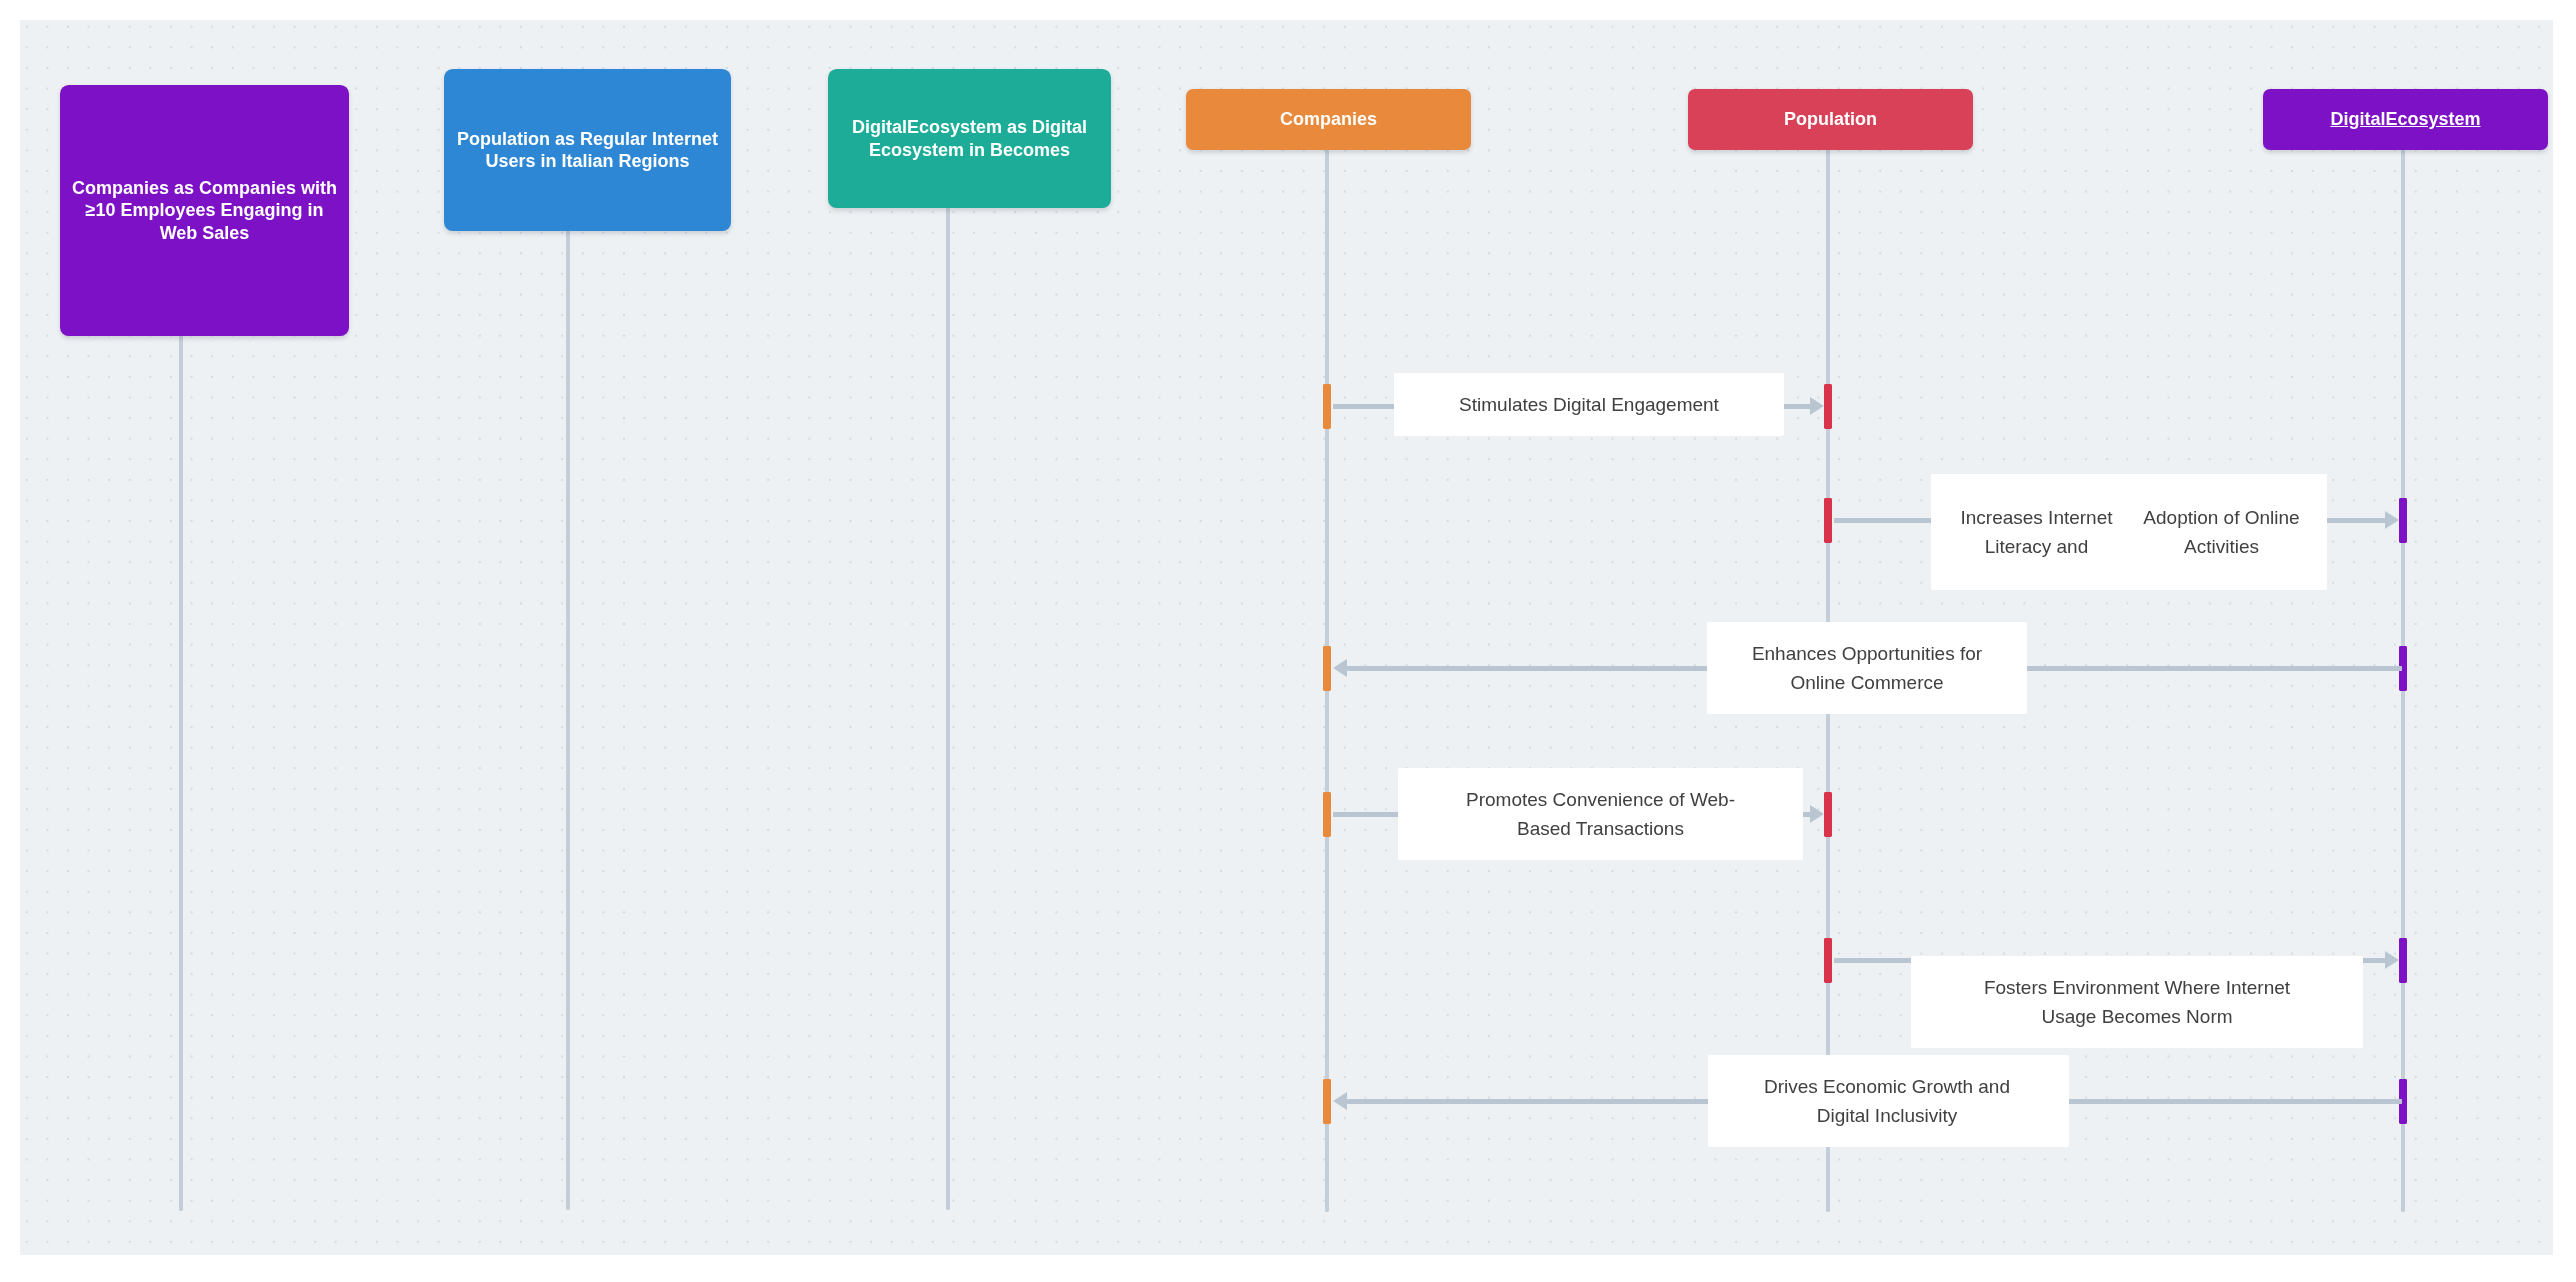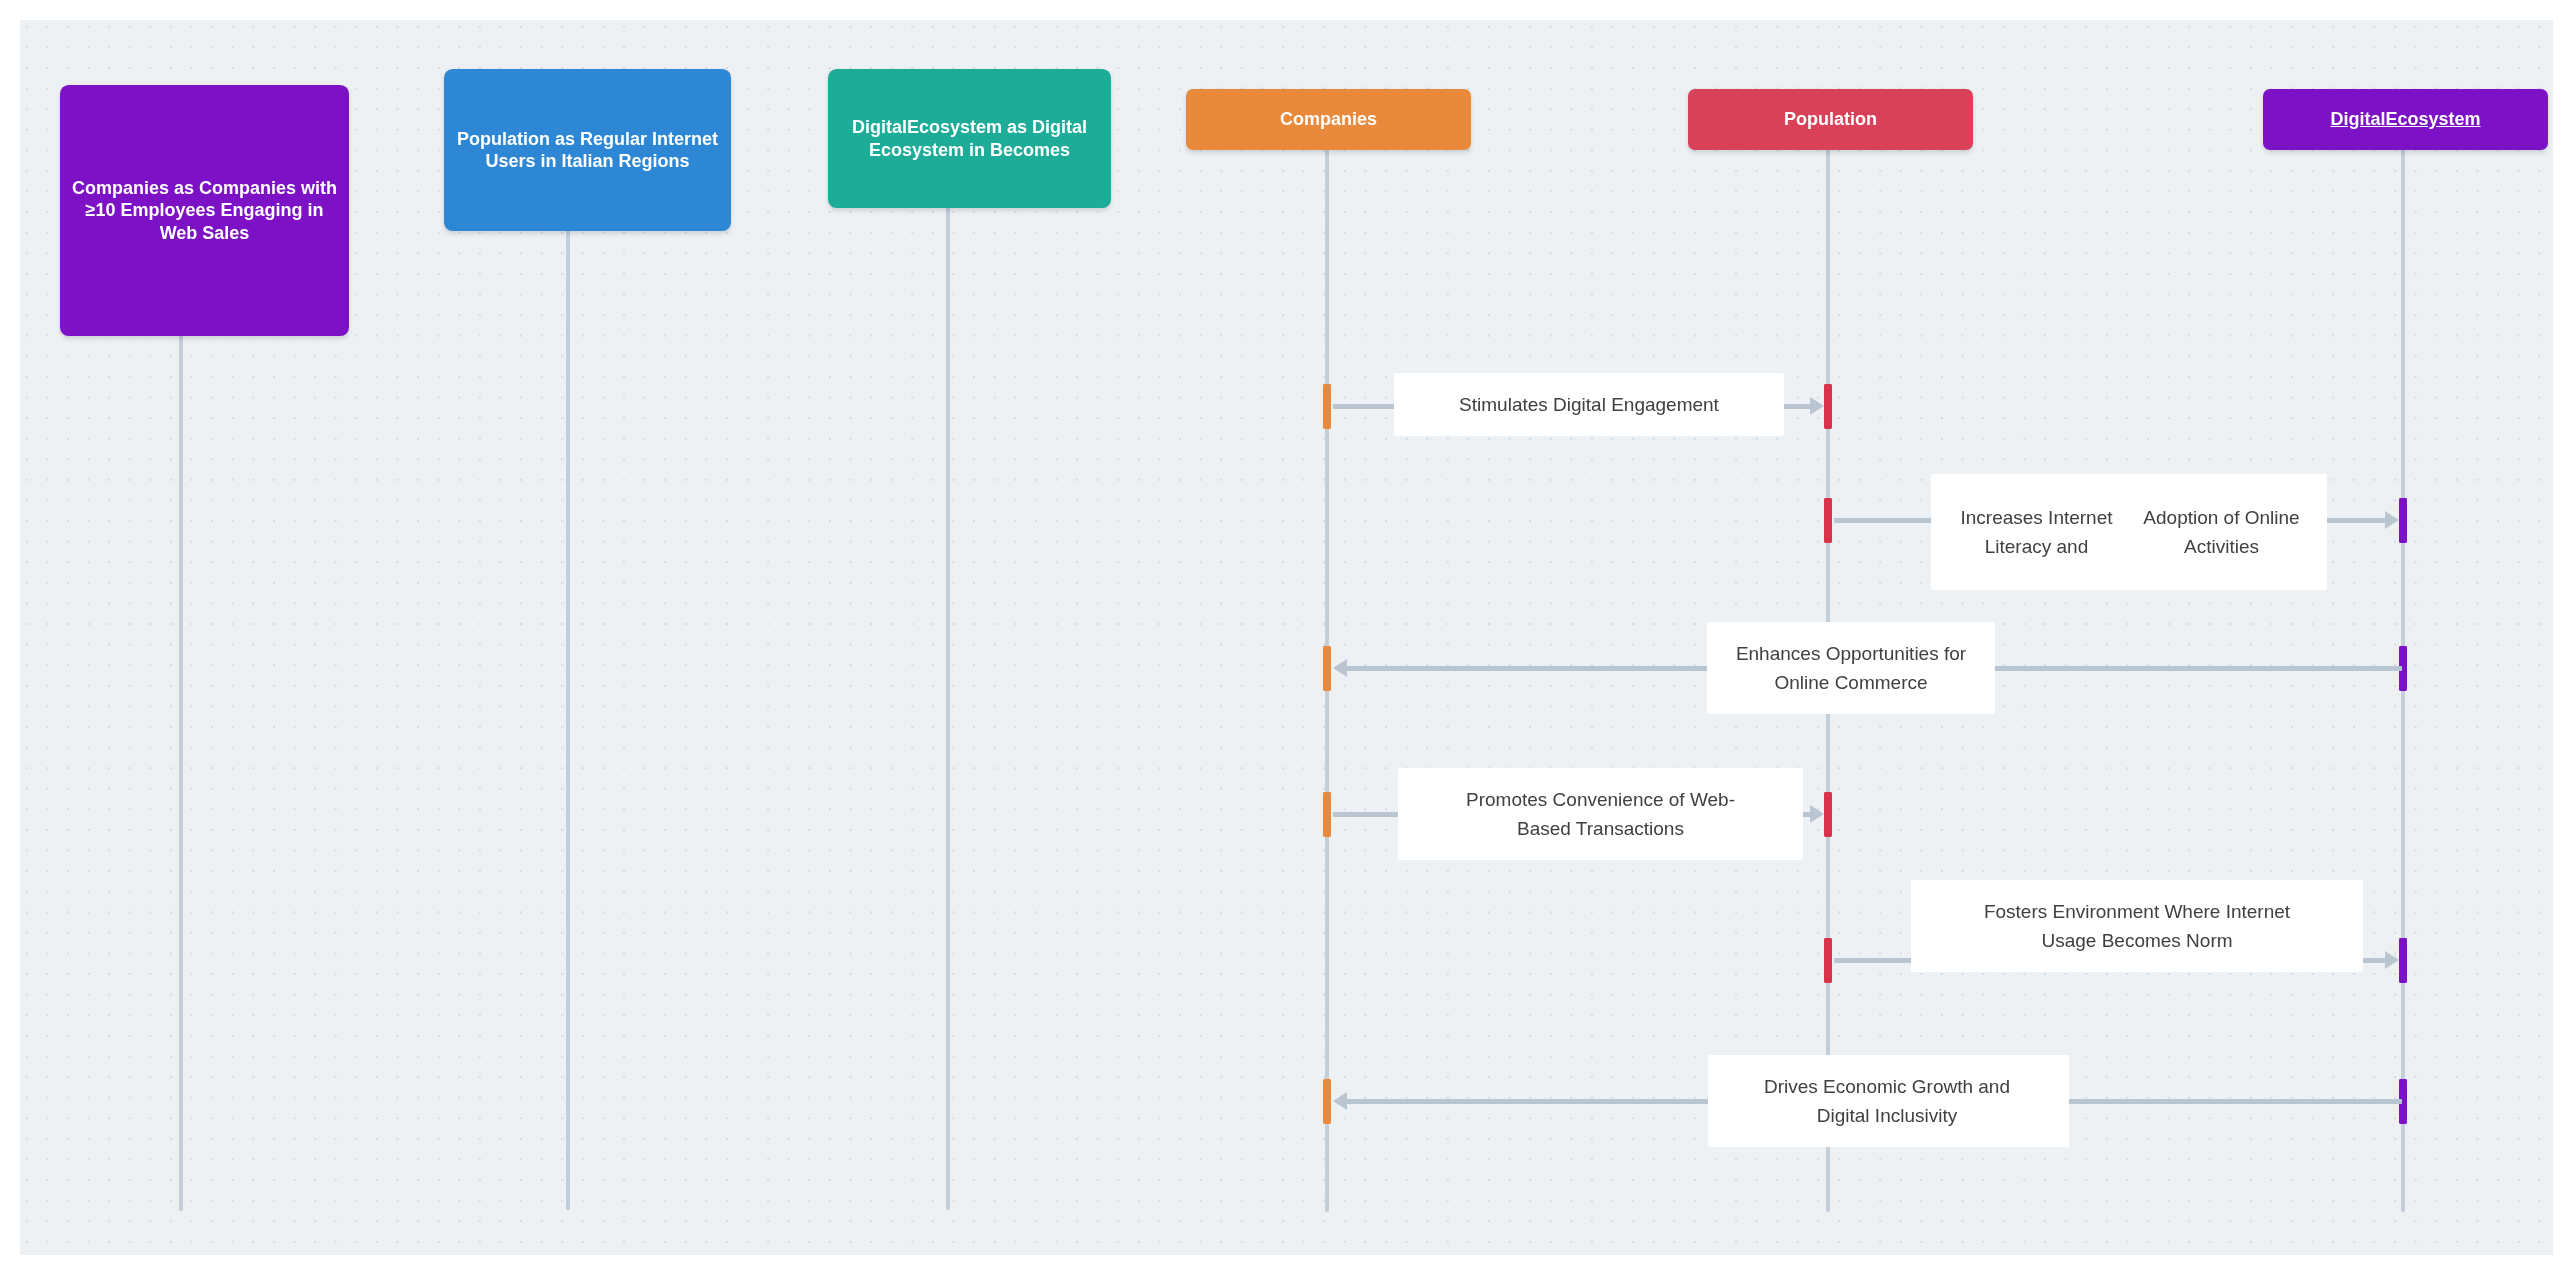--- a/index.html
+++ b/index.html
@@ -165,39 +165,39 @@
     <div class="arrowhead right" style="left:2365px; top:491px;"></div>
     <div class="msg-label" style="left:1911px; top:454px; width:396px; height:116px; flex-direction:row;">
       <span>Increases Internet Literacy and</span>
       <span>Adoption of Online Activities</span>
     </div>
 
     <div class="activation" style="left:1303px; top:626px; height:45px; background:#e8893b;"></div>
     <div class="activation" style="left:2379px; top:626px; height:45px; background:#7d11c6;"></div>
     <div class="msg-line" style="left:1327px; top:646px; width:1055px;"></div>
     <div class="arrowhead left" style="left:1313px; top:639px;"></div>
-    <div class="msg-label" style="left:1687px; top:602px; width:288px; height:92px; flex-direction:column;">
+    <div class="msg-label" style="left:1687px; top:602px; width:320px; height:92px; flex-direction:column;">
       <span>Enhances Opportunities for</span>
       <span>Online Commerce</span>
     </div>
 
     <div class="activation" style="left:1303px; top:772px; height:45px; background:#e8893b;"></div>
     <div class="activation" style="left:1804px; top:772px; height:45px; background:#d8334a;"></div>
     <div class="msg-line" style="left:1313px; top:792px; width:480px;"></div>
     <div class="arrowhead right" style="left:1790px; top:785px;"></div>
     <div class="msg-label" style="left:1378px; top:748px; width:405px; height:92px; flex-direction:column;">
       <span>Promotes Convenience of Web-</span>
       <span>Based Transactions</span>
     </div>
 
     <div class="activation" style="left:1804px; top:918px; height:45px; background:#d8334a;"></div>
     <div class="activation" style="left:2379px; top:918px; height:45px; background:#7d11c6;"></div>
     <div class="msg-line" style="left:1814px; top:938px; width:553px;"></div>
     <div class="arrowhead right" style="left:2365px; top:931px;"></div>
-    <div class="msg-label" style="left:1891px; top:860px; width:452px; height:92px; flex-direction:column;">
+    <div class="msg-label" style="left:1891px; top:936px; width:452px; height:92px; flex-direction:column;">
       <span>Fosters Environment Where Internet</span>
       <span>Usage Becomes Norm</span>
     </div>
 
     <div class="activation" style="left:1303px; top:1059px; height:45px; background:#e8893b;"></div>
     <div class="activation" style="left:2379px; top:1059px; height:45px; background:#7d11c6;"></div>
     <div class="msg-line" style="left:1327px; top:1079px; width:1055px;"></div>
     <div class="arrowhead left" style="left:1313px; top:1072px;"></div>
     <div class="msg-label" style="left:1688px; top:1035px; width:361px; height:92px; flex-direction:column;padding-left:10px;">
       <span>Drives Economic Growth and</span>

